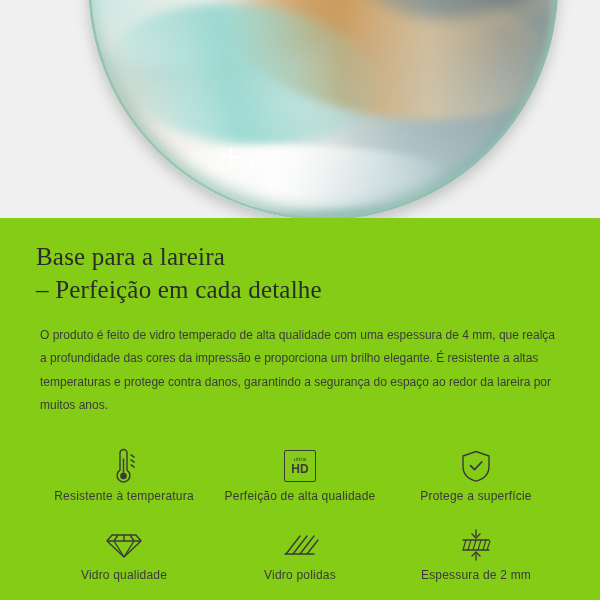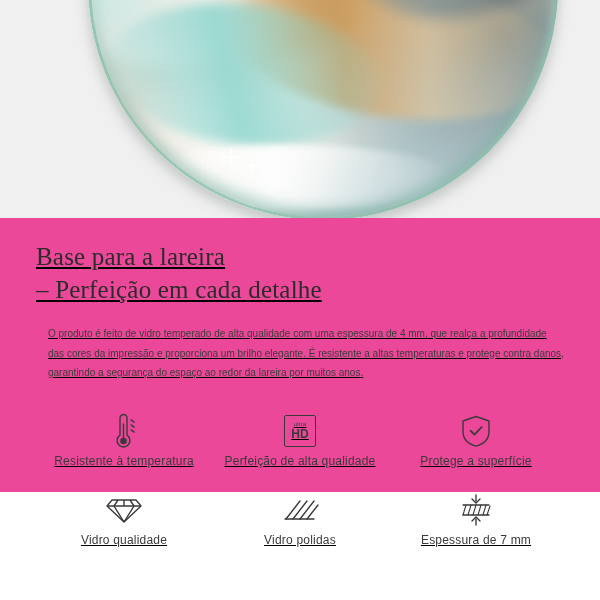--- a/index.html
+++ b/index.html
@@ -9,24 +9,23 @@
   body {
     width: 600px;
     height: 600px;
     background: #ffffff;
     font-family: "Liberation Sans", sans-serif;
     overflow: hidden;
   }
   .page {
     position: relative;
     width: 600px;
-    height: 492px;
-    background: #ec4899;
+    height: 600px;
+    background: #84cc16;
     box-sizing: border-box;
-    text-decoration: underline;
   }
 
   
   .hero {
     position: relative;
     width: 600px;
     height: 218px;
     overflow: hidden;
     background: #efefef;
   }
@@ -141,22 +140,22 @@
     font-family: "Liberation Serif", serif;
     font-size: 25px;
     line-height: 1.32;
     color: #2b2b2b;
     font-weight: 400;
     margin: 22px 0 0 0;
     letter-spacing: 0.2px;
   }
   .headline .line2 { display: block; }
   .paragraph {
-    margin: 18px 0 0 12px;
-    font-size: 10px;
+    margin: 18px 0 0 4px;
+    font-size: 12px;
     line-height: 1.95;
     color: #3c3c3c;
     max-width: 534px;
   }
 
   
   .features {
     margin-top: 26px;
     display: grid;
     grid-template-columns: repeat(3, 1fr);
@@ -302,18 +301,18 @@
           <svg width="40" height="36" viewBox="0 0 40 36" fill="none" stroke="#3a3a3a" stroke-width="1.4" stroke-linecap="round">
             <path d="M20 3v6"></path>
             <path d="M16 7l4 4 4-4"></path>
             <path d="M7 13h26"></path>
             <path d="M7 23h26"></path>
             <path d="M10 13l-3 10M15 13l-3 10M20 13l-3 10M25 13l-3 10M30 13l-3 10M34 14l-3 9" stroke-width="1.1"></path>
             <path d="M20 33v-6"></path>
             <path d="M16 29l4-4 4 4"></path>
           </svg>
         </div>
-        <div class="feature-label">Espessura de 7 mm</div>
+        <div class="feature-label">Espessura de 2 mm</div>
       </div>
 
     </div>
   </div>
 </div>
 
 </body></html>

